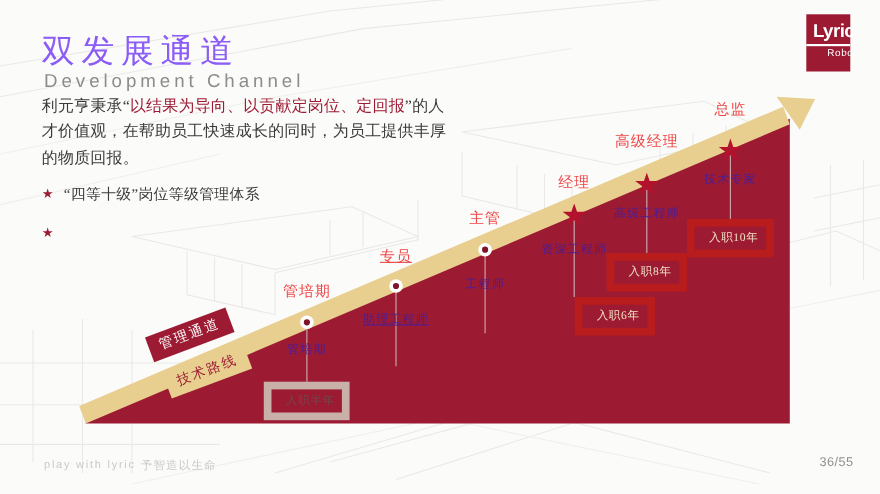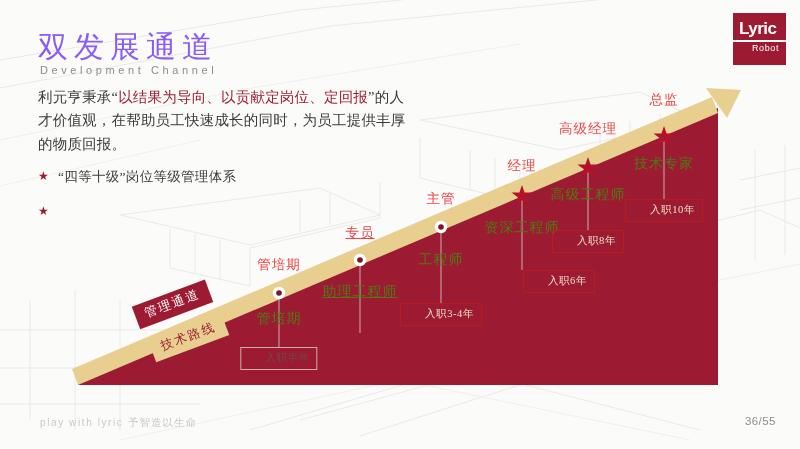--- a/index.html
+++ b/index.html
@@ -21,21 +21,21 @@
     position: absolute;
     inset: 0;
     pointer-events: none;
   }
 
   
   .logo-box {
     position: absolute;
     left: 733px;
     top: 13px;
-    width: 53px;
+    width: 40px;
     height: 52px;
     background: #9c1b33;
   }
   .logo-rule {
     position: absolute;
     left: 0;
     top: 27px;
     width: 100%;
     height: 2px;
     background: #ffffff;
@@ -70,21 +70,21 @@
     font-size: 30px;
     color: #8b5cf6;
     letter-spacing: 6px;
     line-height: 1.15;
     white-space: nowrap;
   }
   .title-en {
     position: absolute;
     left: 40px;
     top: 64px;
-    font-size: 11px;
+    font-size: 17px;
     color: #8c8c8c;
     letter-spacing: 3.6px;
     font-family: "Liberation Sans", sans-serif;
     white-space: nowrap;
   }
 
   
   .lead {
     position: absolute;
     left: 38px;
@@ -156,33 +156,33 @@
     position: absolute;
     font-size: 13.5px;
     color: #ef4444;
     letter-spacing: 1px;
     white-space: nowrap;
     transform: translateX(-50%);
   }
   
   .lab-in {
     position: absolute;
-    font-size: 14px;
-    color: #4d7c0f;
+    font-size: 11px;
+    color: #4c1d95;
     letter-spacing: 1px;
     white-space: nowrap;
     transform: translateX(-50%);
   }
   
   .chip {
     position: absolute;
     font-size: 10.5px;
     color: #f2e2c4;
-    border: 1px solid #b91c1c;
-    padding: 3px 7px 4px 24px;
+    border: 7px solid #b91c1c;
+    padding: 3px 7px 4px 13px;
     letter-spacing: 0.6px;
     white-space: nowrap;
     transform: translateX(-50%);
     background: transparent;
   }
   .chip.light {
     color: #6a4a4a;
     border-color: #c9b0a8;
   }
 
@@ -336,21 +336,20 @@
     
     <div class="lab-in" style="left:279px; top:310px;">管培期</div>
     <div class="lab-in" style="left:360px; top:283px;text-decoration:underline;">助理工程师</div>
     <div class="lab-in" style="left:441px; top:251px;">工程师</div>
     <div class="lab-in" style="left:522px; top:219px;">资深工程师</div>
     <div class="lab-in" style="left:588px; top:186px;">高级工程师</div>
     <div class="lab-in" style="left:664px; top:155px;">技术专家</div>
 
     
     <div class="chip light" style="left:279px; top:347px;">入职半年</div>
-    <div class="chip" style="left:441px; top:303px;">入职3-4年</div>
     <div class="chip" style="left:522px; top:270px;margin-left:37px;">入职6年</div>
     <div class="chip" style="left:588px; top:230px;">入职8年</div>
     <div class="chip" style="left:664px; top:199px;">入职10年</div>
   </div>
 
   <div class="foot-left">play with lyric</div>
   <div class="foot-mid">予智造以生命</div>
   <div class="foot-page">36/55</div>
 
 </div>

